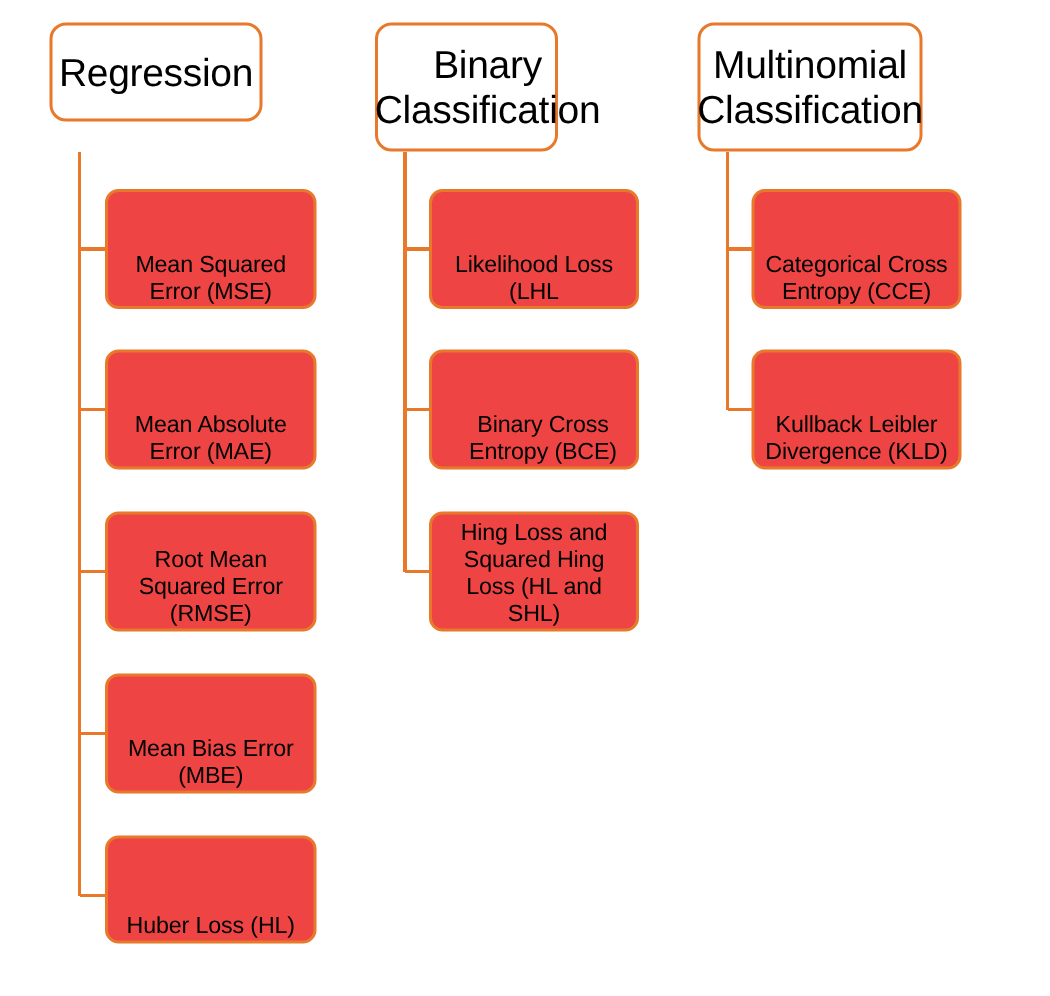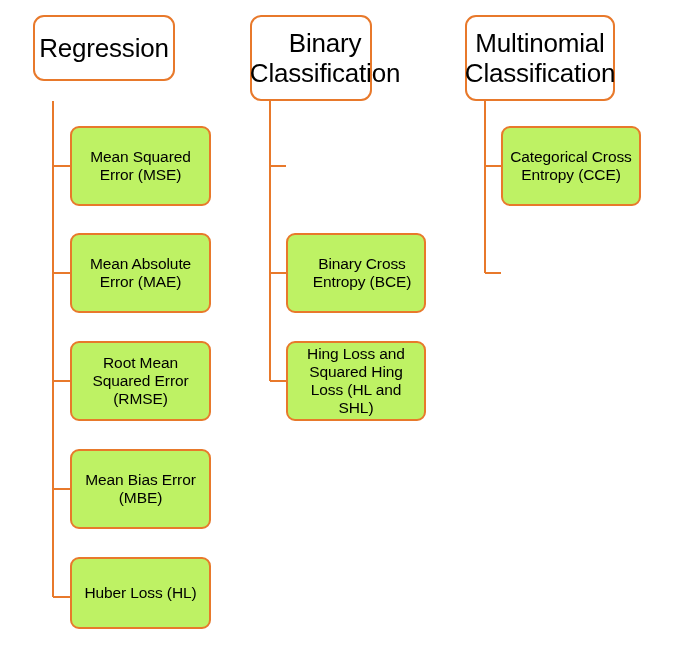--- a/index.html
+++ b/index.html
@@ -38,23 +38,24 @@
     color: #000000;
     line-height: 1.16;
   }
   .node.root {
     background: #FFFFFF;
     border-radius: 11px;
     font-size: 26px;
     letter-spacing: -0.2px;
   }
   .node.child {
-    background: #bef264;
+    background: #ef4444;
     font-size: 15.5px;
     letter-spacing: -0.1px;
+    align-items: flex-end;
   }
   .node-label {
     display: block;
     padding: 0 6px;
     white-space: pre-line;
   }
 </style>
 </head>
 <body>
 
@@ -108,20 +109,24 @@
 
   <div class="node child" style="left:70px; top:557px; width:141px; height:72px;">
     <span class="node-label">Huber Loss (HL)</span>
   </div>
 
   <div class="node root" style="left:250px; top:15px; width:122px; height:86px;padding-left:28px;">
     <span class="node-label">Binary
 Classification</span>
   </div>
 
+  <div class="node child" style="left:286px; top:126px; width:140px; height:80px;">
+    <span class="node-label">Likelihood Loss
+(LHL</span>
+  </div>
 
   <div class="node child" style="left:286px; top:233px; width:140px; height:80px;padding-left:12px;">
     <span class="node-label">Binary Cross
 Entropy (BCE)</span>
   </div>
 
   <div class="node child" style="left:286px; top:341px; width:140px; height:80px;">
     <span class="node-label">Hing Loss and
 Squared Hing
 Loss (HL and SHL)</span>
@@ -130,14 +135,18 @@
   <div class="node root" style="left:465px; top:15px; width:150px; height:86px;">
     <span class="node-label">Multinomial
 Classification</span>
   </div>
 
   <div class="node child" style="left:501px; top:126px; width:140px; height:80px;">
     <span class="node-label">Categorical Cross
 Entropy (CCE)</span>
   </div>
 
+  <div class="node child" style="left:501px; top:233px; width:140px; height:80px;">
+    <span class="node-label">Kullback Leibler
+Divergence (KLD)</span>
+  </div>
 
 </div>
 
 </body></html>

